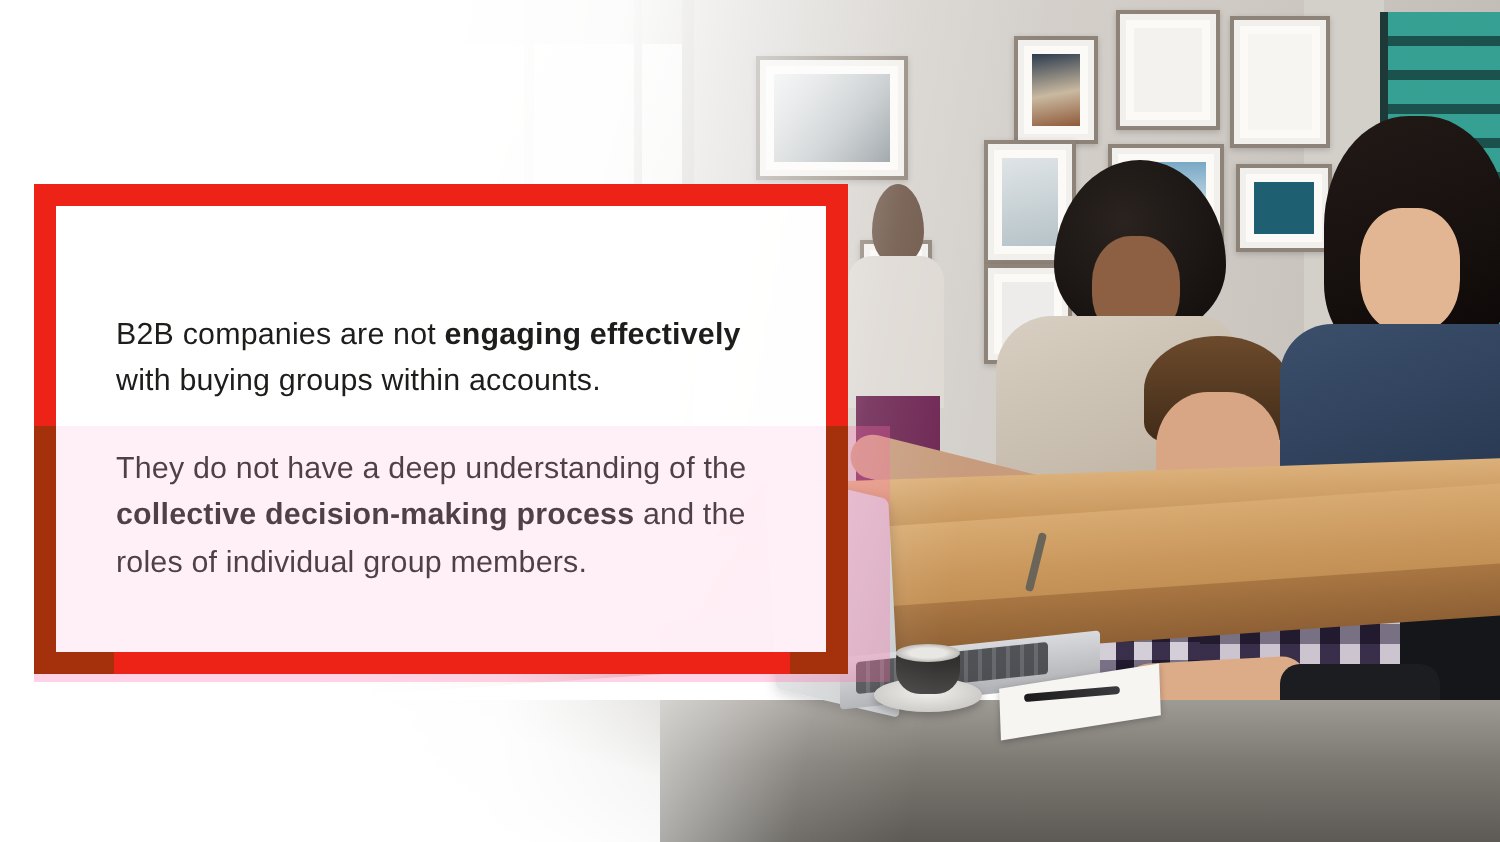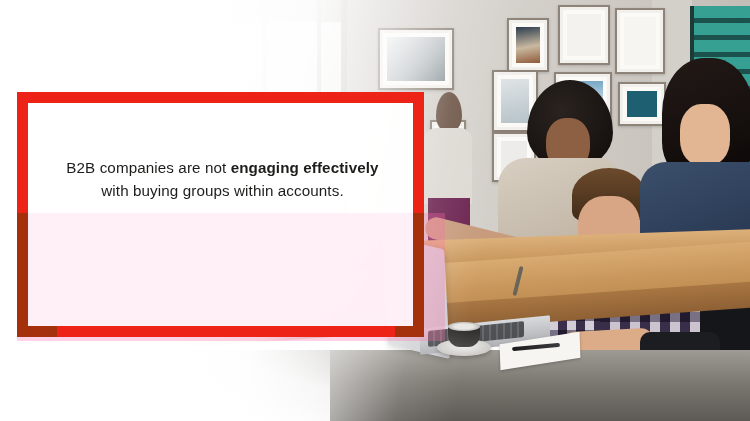--- a/index.html
+++ b/index.html
@@ -93,21 +93,21 @@
      background:linear-gradient(15deg,rgba(255,255,255,1) 30%,rgba(255,255,255,.85) 55%,rgba(255,255,255,0) 88%);}
 
   
   .pink-band{position:absolute;left:17px;top:213px;width:428px;height:128px;
      background:rgba(255,110,170,.30);}
 
   
   .callout{position:absolute;left:17px;top:92px;width:407px;height:245px;
      border:11px solid rgba(237,28,15,.97);box-sizing:border-box;
      background:rgba(255,255,255,.97);}
-  .callout-inner{position:absolute;inset:0;padding:38px 26px 0 30px;box-sizing:border-box;text-align:center;}
+  .callout-inner{position:absolute;inset:0;padding:38px 26px 0 30px;box-sizing:border-box;}
 
   .para{color:#1d1d1b;font-size:15.2px;line-height:1.52;letter-spacing:.1px;}
   .para.second{margin-top:21px;}
   .para b{font-weight:700;}
   .border-dark-left{position:absolute;left:17px;top:213px;width:11px;height:124px;
      background:#a5300c;}
   .border-dark-right{position:absolute;left:413px;top:213px;width:11px;height:124px;
      background:#a5300c;}
   .border-dark-bottom-l{position:absolute;left:17px;top:326px;width:40px;height:11px;background:#a5300c;}
   .border-dark-bottom-r{position:absolute;left:395px;top:326px;width:29px;height:11px;background:#a5300c;}
@@ -232,20 +232,23 @@
 
   <div class="pink-band"></div>
 
   <div class="callout">
     <div class="callout-inner">
 
       <p class="para">
         <span>B2B companies are not </span><b>engaging effectively</b><span> with buying groups within accounts.</span>
       </p>
 
+      <p class="para second">
+        <span>They do not have a deep understanding of the </span><b>collective decision-making process</b><span> and the roles of individual group members.</span>
+      </p>
 
     </div>
   </div>
 
   <div class="border-dark-left"></div>
   <div class="border-dark-right"></div>
   <div class="border-dark-bottom-l"></div>
   <div class="border-dark-bottom-r"></div>
   <div class="body-tint"></div>
 

